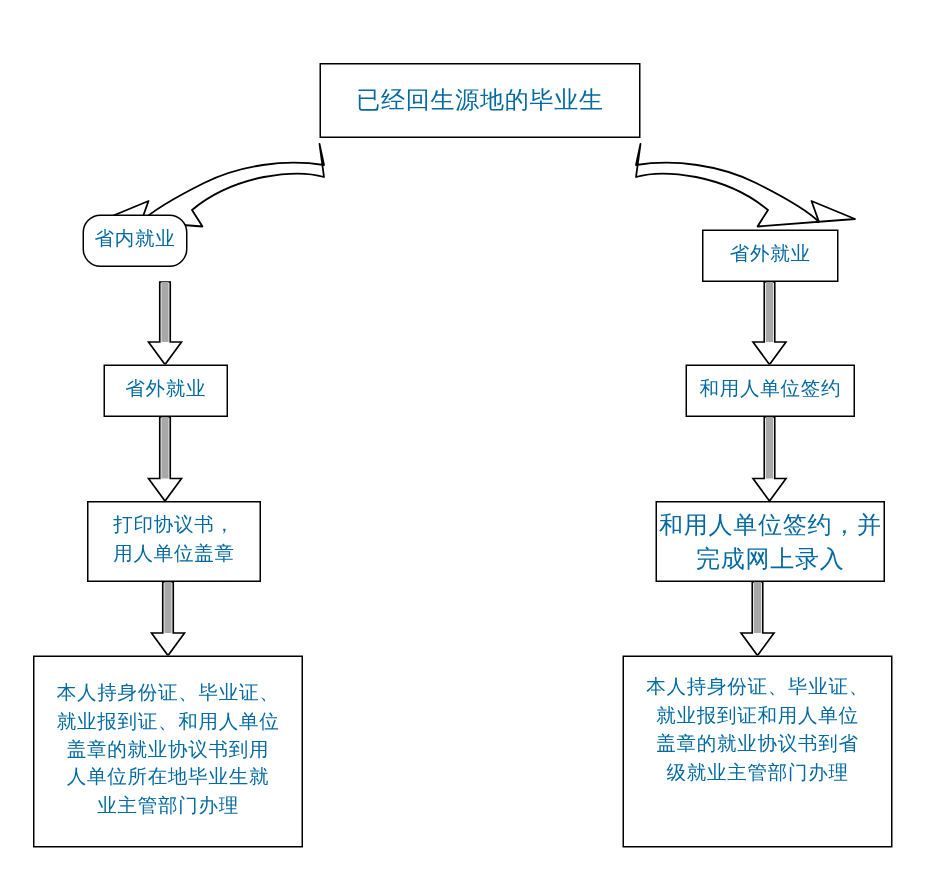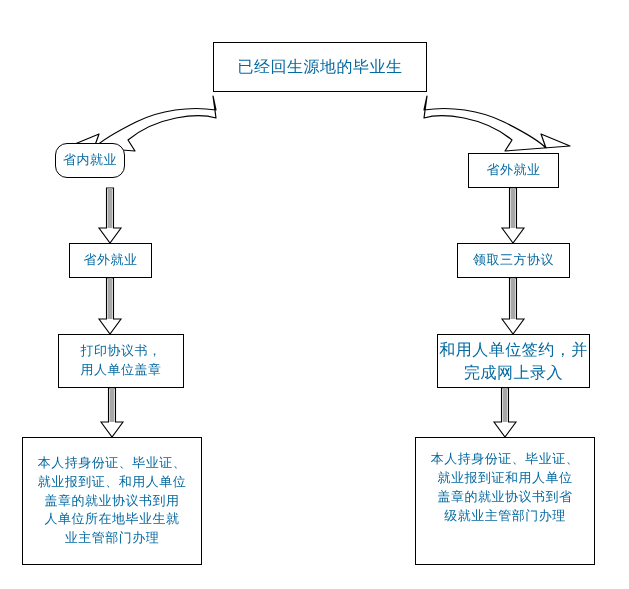--- a/index.html
+++ b/index.html
@@ -68,21 +68,21 @@
   .node-get-agreement {
     left: 457px;
     top: 243px;
     width: 113px;
     height: 35px;
     font-size: 13px;
   }
   .node-print-agreement {
     left: 58px;
     top: 334px;
-    width: 126px;
+    width: 116px;
     height: 54px;
     font-size: 13px;
   }
   .node-sign-employer {
     left: 437px;
     top: 334px;
     width: 153px;
     height: 54px;
     font-size: 16px;
   }
@@ -172,19 +172,19 @@
 <div class="node node-online-sign">省外就业</div>
 <div class="node node-print-agreement">打印协议书，
 用人单位盖章</div>
 <div class="node node-local-bureau">本人持身份证、毕业证、
 就业报到证、和用人单位
 盖章的就业协议书到用
 人单位所在地毕业生就
 业主管部门办理</div>
 
 <div class="node node-out-province">省外就业</div>
-<div class="node node-get-agreement">领取三方协议</div>
+<div class="node node-get-agreement">和用人单位签约</div>
 <div class="node node-sign-employer">和用人单位签约，并
 完成网上录入</div>
 <div class="node node-provincial-bureau">本人持身份证、毕业证、
 就业报到证和用人单位
 盖章的就业协议书到省
 级就业主管部门办理</div>
 
 </body></html>

